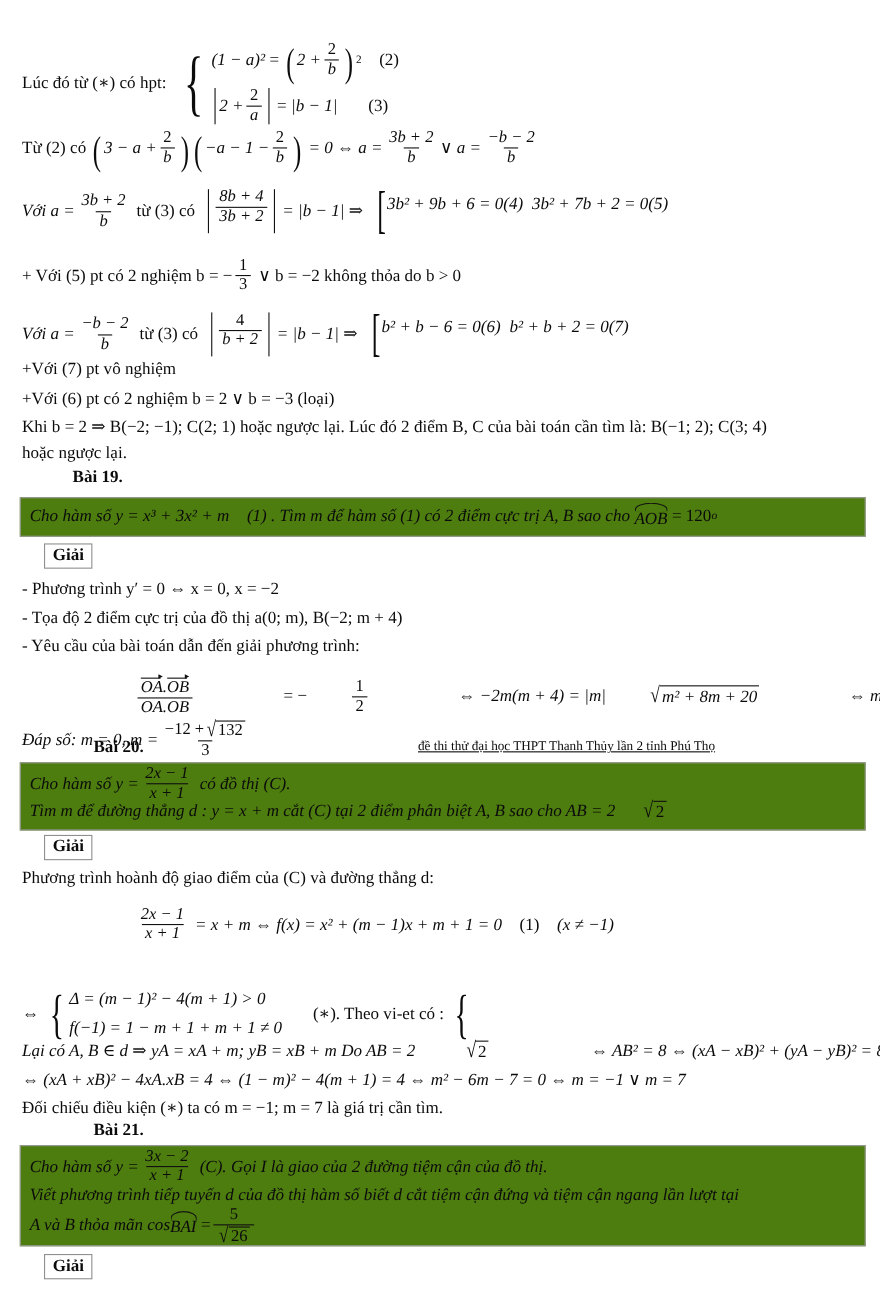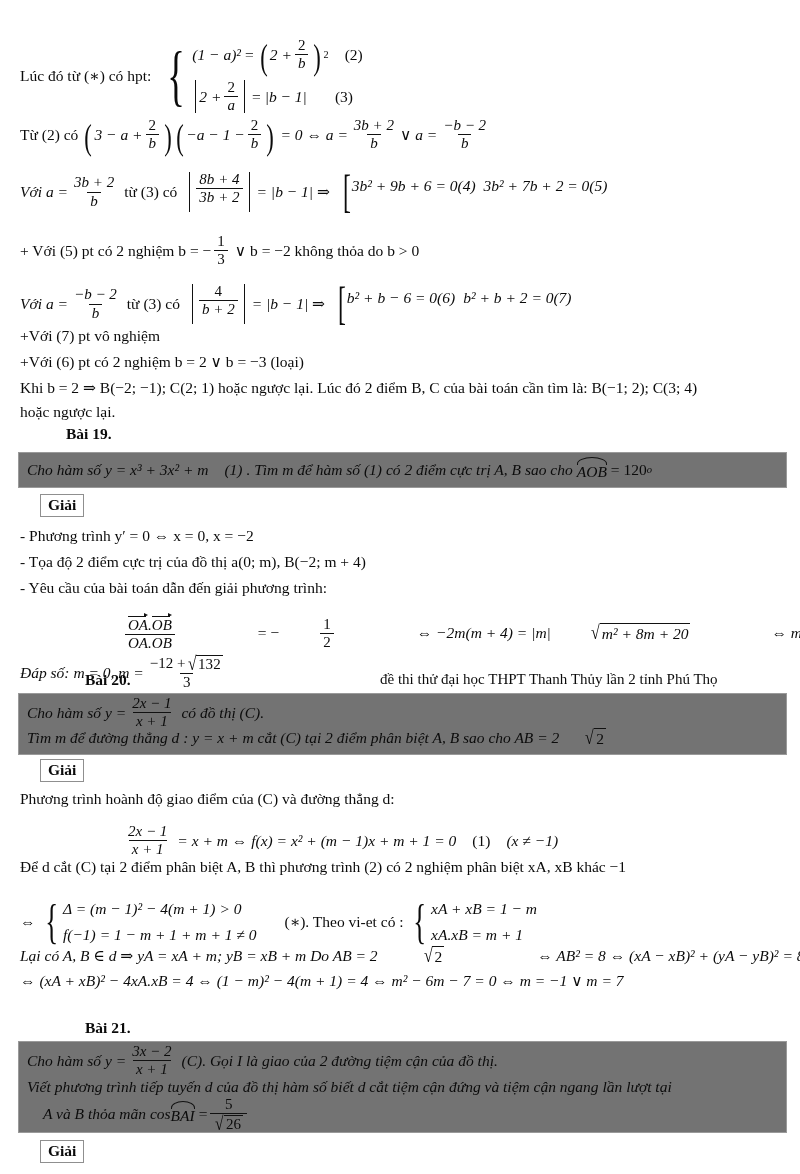--- a/index.html
+++ b/index.html
@@ -174,41 +174,42 @@
     right: 0px; top: -1.6px;
     border-left: 4px solid #111;
     border-top: 2.4px solid transparent;
     border-bottom: 2.4px solid transparent;
   }
 
   
   .qbox {
     position: absolute;
     border: 1.1px solid #9a9a9a;
-    background: #737373;
+    background: #4d7c0f;
     box-sizing: border-box;
     padding: 4px 8px;
   }
   .giaibox {
     position: absolute;
     border: 1.1px solid #8f8f8f;
     background: #fff;
     box-sizing: border-box;
     padding: 1px 7px 2px 7px;
     font-weight: bold;
     font-size: 15.5px;
   }
   .bai {
     position: absolute;
     font-weight: bold;
     font-size: 15.5px;
   }
   .hdr-right {
     position: absolute;
-    font-size: 15px;
+    font-size: 12px;
+    text-decoration: underline;
   }
   .txt { position: absolute; white-space: nowrap; }
   .sp4 { display: inline-block; width: 4px; }
   .sp8 { display: inline-block; width: 9px; }
   .sp14 { display: inline-block; width: 16px; }
   .sp26 { display: inline-block; width: 28px; }
 </style>
 </head>
 <body>
 
@@ -463,72 +464,68 @@
       <span class="den mi">x + 1</span>
     </span>
     <span class="sp4"></span>
     <span class="mi">= x + m ⇔ f(x) = x² + (m − 1)x + m + 1 = 0</span>
     <span class="sp14"></span>
     <span>(1)</span>
     <span class="sp14"></span>
     <span class="mi">(x ≠ −1)</span>
   </div>
 
-  <div class="txt" style="left:20px; top:858px;">Để d cắt (C) tại 2 điểm phân biệt A, B thì phương trình (2) có 2 nghiệm phân biệt xA, xB khác −1</div>
 
   <div class="line" style="left:20px; top:900px;">
     <span>⇔</span>
     <span class="sp4"></span>
     <span class="sys">
       <span class="brace">{</span>
       <span class="body">
         <span class="mi">Δ = (m − 1)² − 4(m + 1) &gt; 0</span>
         <span class="mi">f(−1) = 1 − m + 1 + m + 1 ≠ 0</span>
       </span>
     </span>
     <span class="sp26"></span>
     <span>(∗).    Theo vi-et có :</span>
     <span class="sp4"></span>
     <span class="sys">
       <span class="brace">{</span>
-      <span class="body">
-        <span class="mi">xA + xB = 1 − m</span>
-        <span class="mi">xA.xB = m + 1</span>
-      </span>
     </span>
   </div>
 
   <div class="line" style="left:20px; top:946px;gap:44px;">
     <span class="mi">Lại có A, B ∈ d ⇒ yA = xA + m; yB = xB + m Do AB = 2</span>
     <span class="sqrt">
       <span class="radical">√</span>
       <span class="rad-body mn">2</span>
     </span>
     <span class="sp4"></span>
     <span class="mi">⇔ AB² = 8 ⇔ (xA − xB)² + (yA − yB)² = 8</span>
   </div>
 
   <div class="txt mi" style="left:20px; top:972px;">⇔ (xA + xB)² − 4xA.xB = 4 ⇔ (1 − m)² − 4(m + 1) = 4 ⇔ m² − 6m − 7 = 0 ⇔ m = −1 ∨ m = 7</div>
+  <div class="txt" style="left:20px; top:998px;">Đối chiếu điều kiện (∗) ta có m = −1; m = 7 là giá trị cần tìm.</div>
 
   <div class="bai" style="left:85px; top:1019px;">Bài 21.</div>
 
   <div class="qbox" style="left:18px; top:1041px; width:769px; height:92px; padding-top:2px;">
     <div class="row">
       <span class="mi">Cho hàm số y =</span>
       <span class="frac">
         <span class="num mi">3x − 2</span>
         <span class="den mi">x + 1</span>
       </span>
       <span class="sp4"></span>
       <span class="mi">(C). Gọi I là giao của 2 đường tiệm cận của đồ thị.</span>
     </div>
     <div class="row" style="margin-top:0px;">
       <span class="mi">Viết phương trình tiếp tuyến d của đồ thị hàm số biết d cắt tiệm cận đứng và tiệm cận ngang lần lượt tại</span>
     </div>
-    <div class="row" style="margin-top:1px;margin-left:16px;">
+    <div class="row" style="margin-top:1px;">
       <span class="mi">A và B thỏa mãn cos</span>
       <span class="arc mi">BAI</span>
       <span class="sp4"></span>
       <span>=</span>
       <span class="frac">
         <span class="num mn">5</span>
         <span class="den">
           <span class="sqrt">
             <span class="radical">√</span>
             <span class="rad-body mn">26</span>

